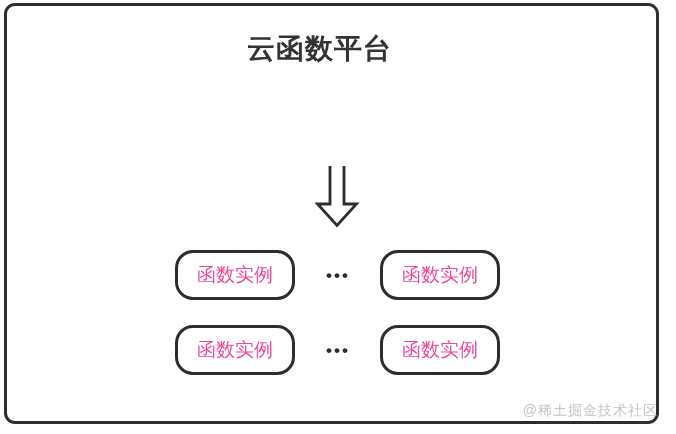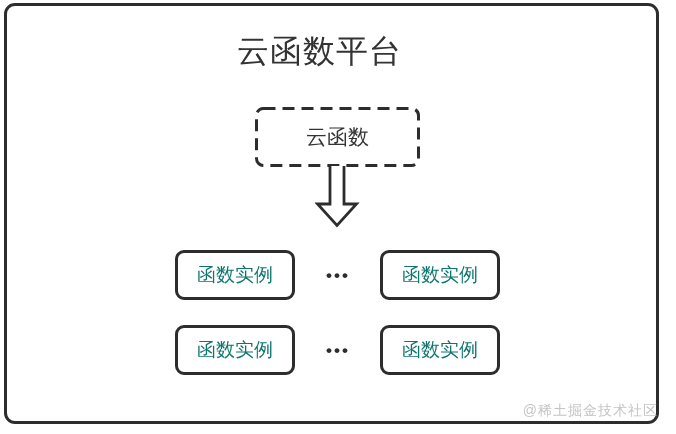--- a/index.html
+++ b/index.html
@@ -26,22 +26,22 @@
     box-sizing: border-box;
     background: #ffffff;
   }
   .title {
     position: absolute;
     left: 0;
     top: 30px;
     width: 639px;
     margin: 0;
     text-align: center;
-    font-size: 32px;
-    font-weight: normal;
+    font-size: 28px;
+    font-weight: bold;
     color: #333333;
     letter-spacing: 1px;
   }
   .cloud-box {
     position: absolute;
     left: 255px;
     top: 107px;
     width: 165px;
     height: 60px;
   }
@@ -66,27 +66,27 @@
     position: absolute;
     left: 315px;
     top: 166px;
   }
   .node {
     position: absolute;
     width: 120px;
     height: 50px;
     box-sizing: border-box;
     border: 3px solid #2d2d2d;
-    border-radius: 9px;
+    border-radius: 18px;
     background: #ffffff;
     display: flex;
     align-items: center;
     justify-content: center;
     font-size: 19px;
-    color: #0f766e;
+    color: #ec4899;
   }
   .node.r1.left  { left: 175px; top: 250px; }
   .node.r1.right { left: 380px; top: 250px; }
   .node.r2.left  { left: 175px; top: 325px; }
   .node.r2.right { left: 380px; top: 325px; }
   .dots {
     position: absolute;
     left: 0;
     width: 676px;
     text-align: center;
@@ -108,26 +108,20 @@
 </style>
 </head>
 <body>
 
 <div class="canvas">
 
   <div class="frame"></div>
 
   <h1 class="title">云函数平台</h1>
 
-  <div class="cloud-box">
-    <svg width="165" height="60" viewBox="0 0 165 60">
-      <rect x="1.5" y="1.5" width="162" height="57" rx="7" ry="7" fill="#ffffff" stroke="#2d2d2d" stroke-width="3" stroke-dasharray="12 7"></rect>
-    </svg>
-    <span class="label">云函数</span>
-  </div>
 
   <svg class="arrow-svg" width="46" height="62" viewBox="0 0 46 62">
     <path d="M15,0 V38 H2.5 L22,59.5 L41.5,38 H29 V0" fill="#ffffff" stroke="#2d2d2d" stroke-width="2.8" stroke-linejoin="miter"></path>
   </svg>
 
   <div class="node r1 left">
     <span>函数实例</span>
   </div>
   <div class="dots r1">•••</div>
   <div class="node r1 right">

